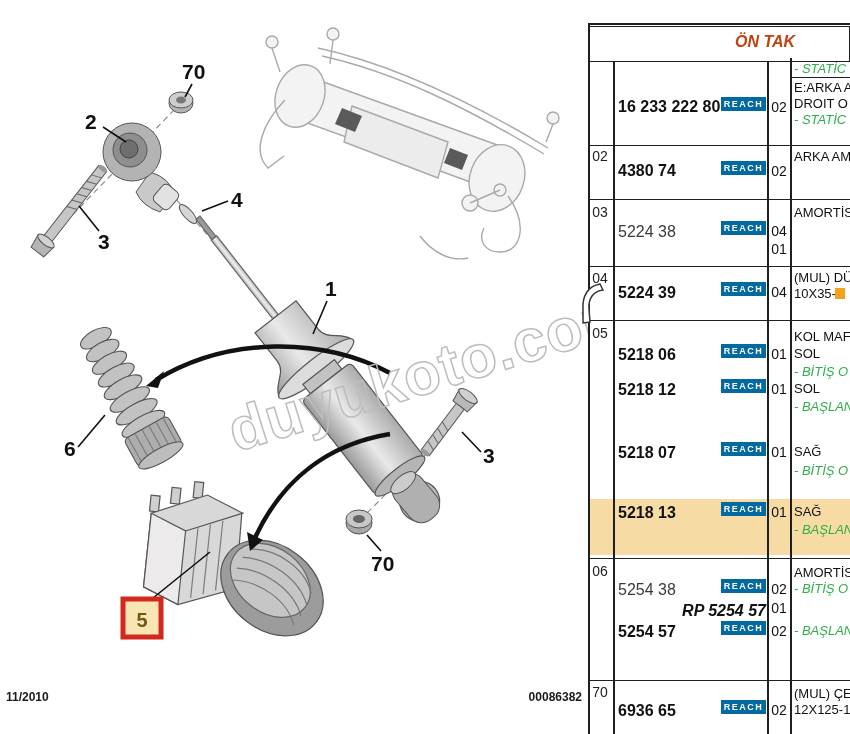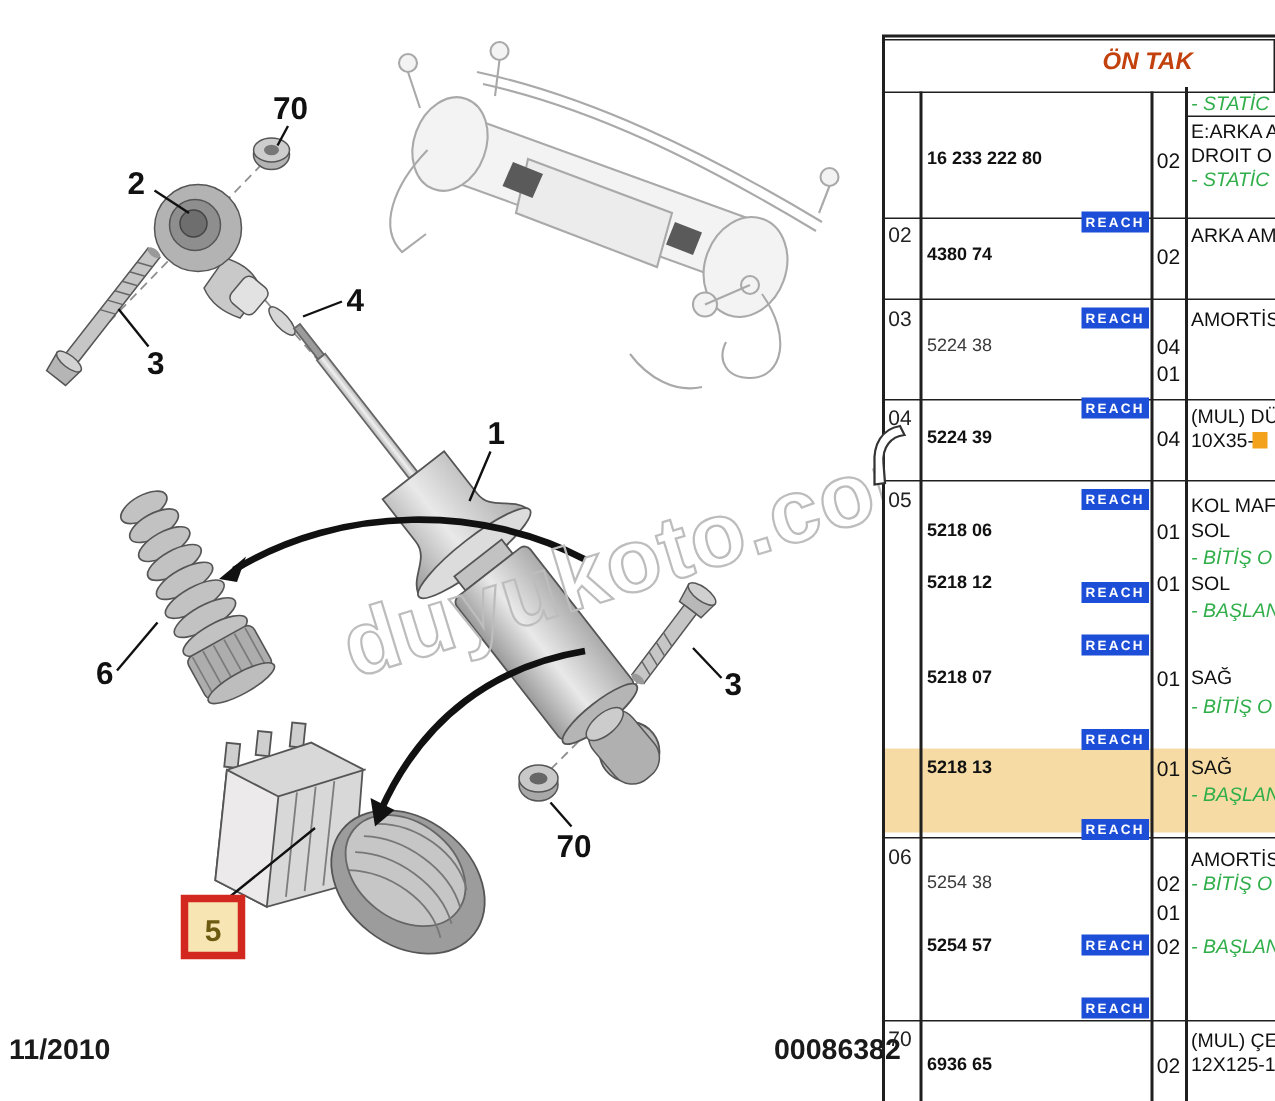--- a/index.html
+++ b/index.html
@@ -1,38 +1,38 @@
 <!DOCTYPE html>
 <html><head>
 <meta charset="utf-8">
 <style>
   html,body{margin:0;padding:0;background:#fff;}
   #canvas{position:relative;width:850px;height:734px;background:#fff;overflow:hidden;
           font-family:"Liberation Sans", sans-serif;color:#111;}
   
   #diagram{position:absolute;left:0;top:0;width:588px;height:734px;}
-  .footnote{position:absolute;font-size:19px;font-weight:bold;color:#1a1a1a;}
+  .footnote{position:absolute;font-size:12px;font-weight:bold;color:#1a1a1a;}
   #foot-date{left:6px;top:690px;}
   #foot-doc{left:516px;top:690px;width:66px;text-align:right;}
   
   #tablepanel{position:absolute;left:588px;top:0;width:262px;height:734px;}
   #code-header{position:absolute;left:4px;top:0px;font-size:21px;white-space:nowrap;}
   #code-header b{font-weight:bold;}
   .hline{position:absolute;background:#1f1f1f;height:2px;left:0;right:0;}
   .vline{position:absolute;background:#1f1f1f;width:1.5px;z-index:5;}
   #title-row{position:absolute;left:0;right:0;top:26px;height:34px;border:1.5px solid #1f1f1f;background:#fff;}
   #title-row span{position:absolute;left:146px;top:6px;font-size:16px;font-weight:bold;font-style:italic;color:#c2410c;white-space:nowrap;}
   .trow{position:absolute;left:0;right:0;border-top:1.5px solid #1f1f1f;}
   .trow.noline{border-top:none;}
   .rnum{position:absolute;left:0;width:24px;text-align:center;font-size:14px;color:#222;}
-  .pn{position:absolute;left:30px;font-size:12px;font-weight:bold;white-space:nowrap;z-index:2;}
+  .pn{position:absolute;left:30px;font-size:16px;font-weight:bold;white-space:nowrap;z-index:2;}
   .pn.it{font-weight:400;color:#3a3a3a;}
   .pn.rp{left:10px;width:168px;text-align:right;font-weight:bold;font-style:italic;}
-  .reach{position:absolute;left:133px;width:45px;height:14px;background:#1d4ed8;color:#fff;
-         font-size:9px;font-weight:bold;letter-spacing:1.5px;text-align:center;line-height:15px;z-index:2;cursor:pointer;margin-top:44px;}
+  .reach{position:absolute;left:133px;width:45px;height:14px;background:#0369a1;color:#fff;
+         font-size:9px;font-weight:bold;letter-spacing:1.5px;text-align:center;line-height:15px;z-index:2;cursor:pointer;}
   .qty{position:absolute;left:180px;width:22px;text-align:center;font-size:14px;z-index:2;}
   .desc{position:absolute;left:206px;font-size:13px;white-space:nowrap;z-index:2;}
   .desc.grn{color:#2fae4a;font-style:italic;}
   .desc-pre{position:absolute;left:203px;right:0;height:16px;border-bottom:1.5px solid #1f1f1f;z-index:2;}
   .desc-pre span{position:absolute;left:3px;top:0;font-size:13px;color:#2fae4a;font-style:italic;white-space:nowrap;}
   #hl-band{position:absolute;left:1px;right:0;top:178px;height:56px;background:#f6dca4;z-index:1;cursor:pointer;}
   #row4-icon{position:absolute;left:-10px;top:278px;z-index:6;}
   #orange-chip{position:absolute;left:247px;top:21px;width:10px;height:11px;background:#f2a31b;z-index:2;}
 </style>
 </head>
@@ -278,20 +278,21 @@
 
     <div class="trow" style="top:558px;height:122px;">
       <div class="rnum" style="top:4px">06</div>
       <div class="desc" style="top:6px">AMORTİS</div>
 
       <div class="pn it" style="top:22px">5254 38</div>
       <div class="reach" style="top:20px">REACH</div>
       <div class="qty" style="top:22px">02</div>
       <div class="desc grn" style="top:22px">- BİTİŞ O</div>
 
+      <div class="pn rp" style="top:43px">RP 5254 57</div>
       <div class="qty" style="top:41px">01</div>
 
       <div class="pn" style="top:64px">5254 57</div>
       <div class="reach" style="top:62px">REACH</div>
       <div class="qty" style="top:64px">02</div>
       <div class="desc grn" style="top:64px">- BAŞLAN</div>
     </div>
 
     <div class="trow" style="top:680px;height:54px;">
       <div class="rnum" style="top:3px">70</div>

